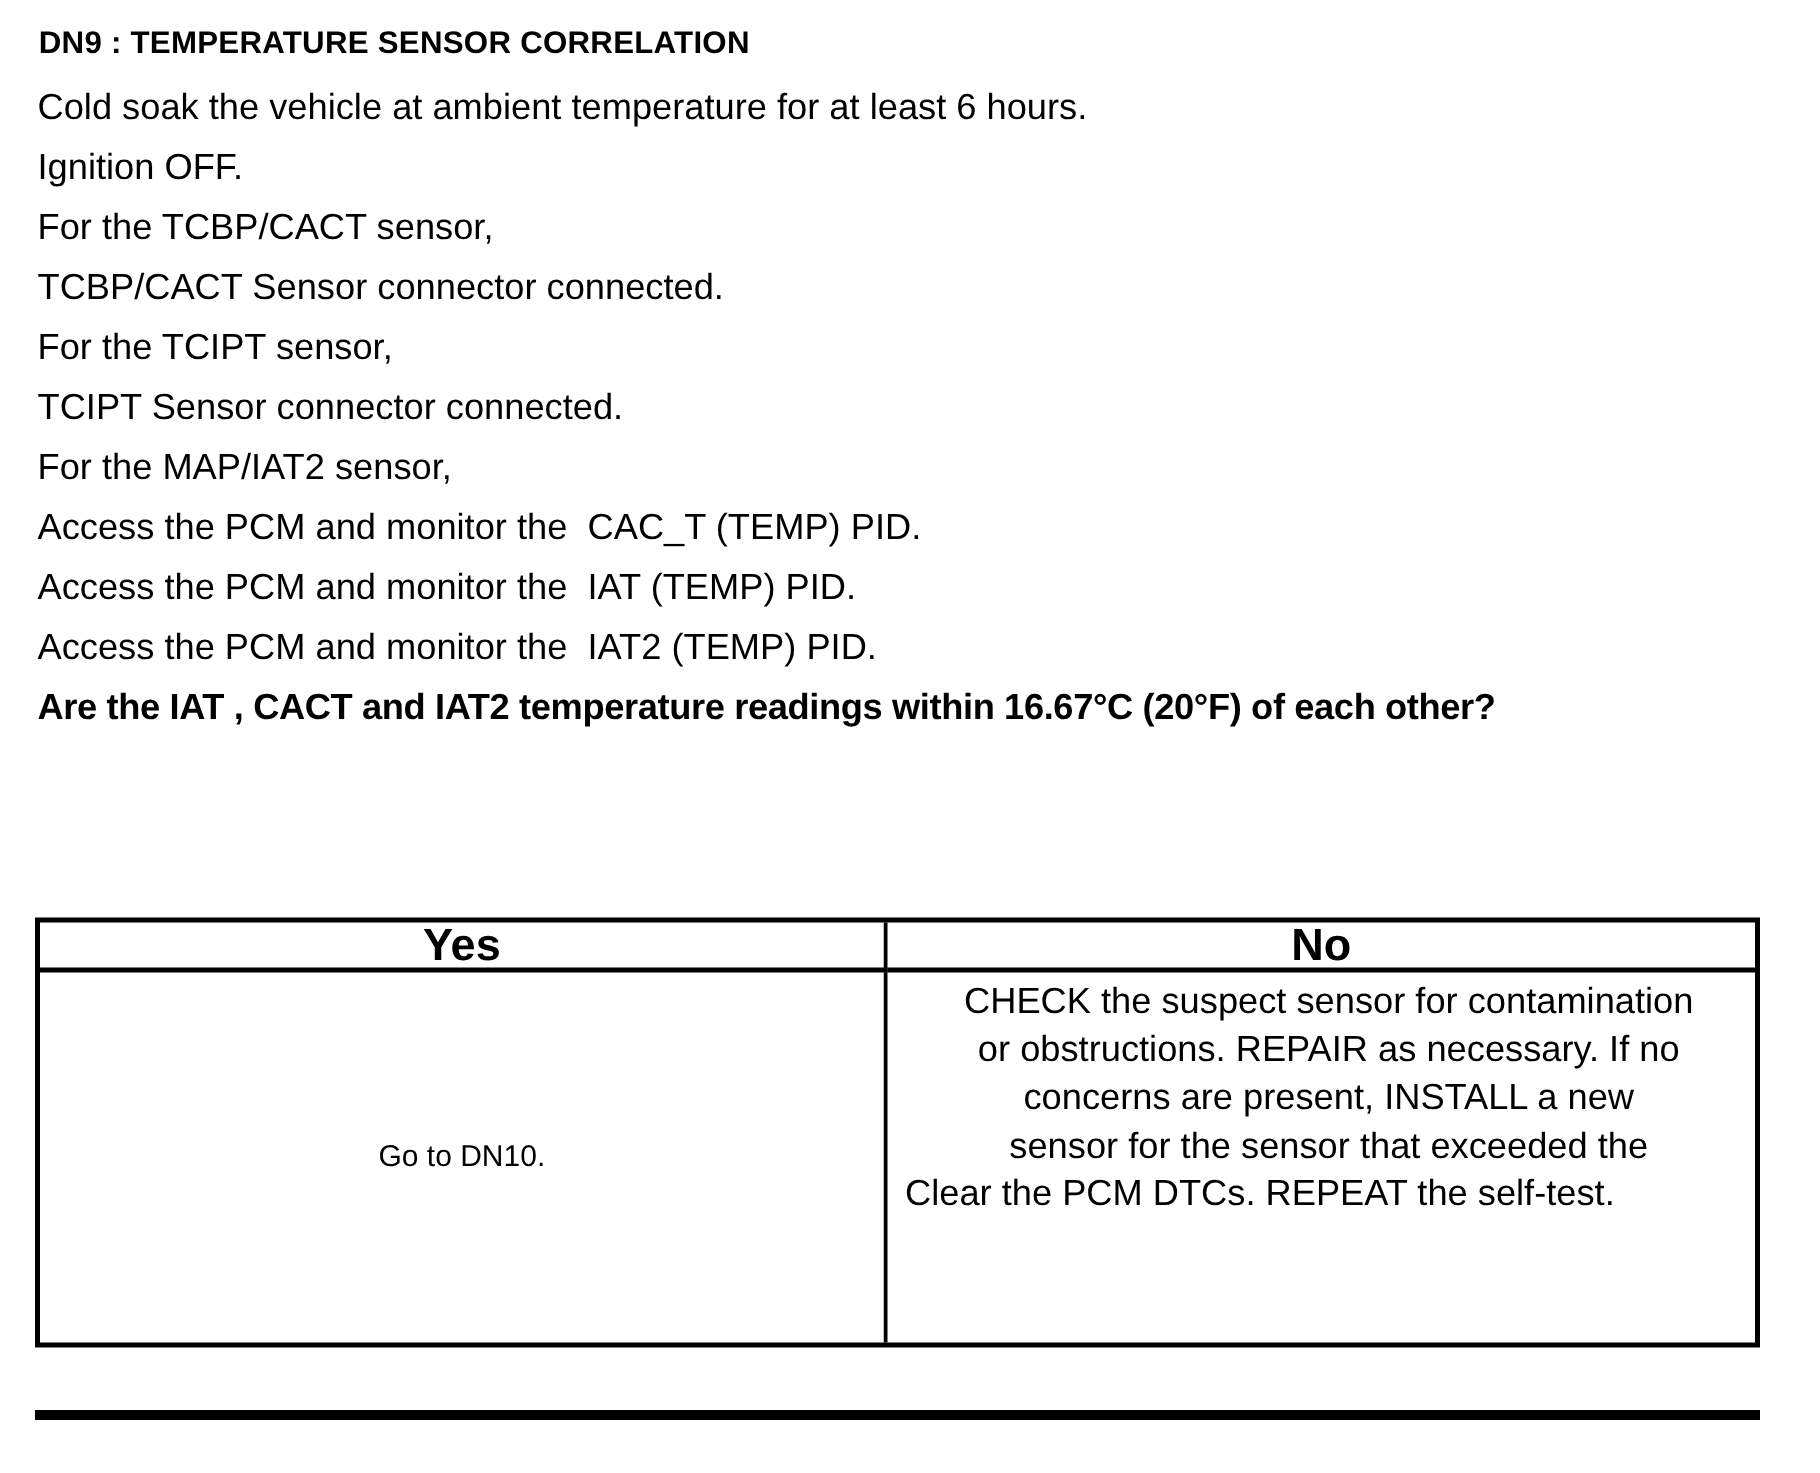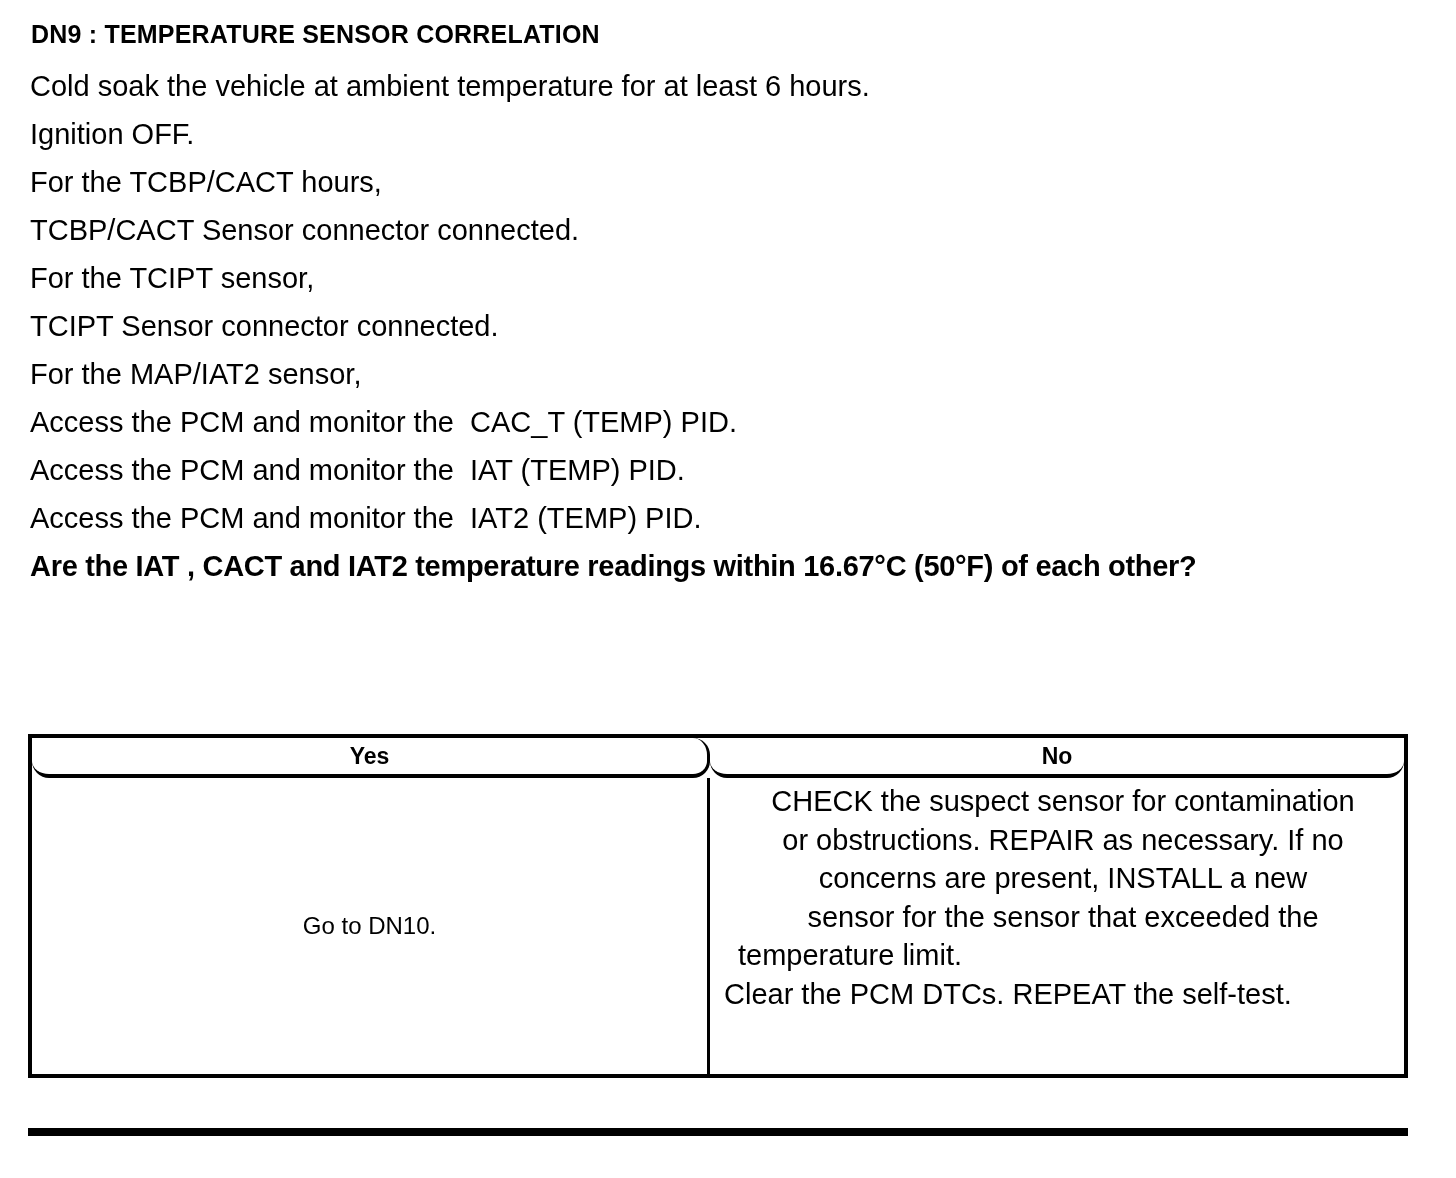--- a/index.html
+++ b/index.html
@@ -60,23 +60,22 @@
     grid-template-columns: 678px 1fr;
     grid-template-rows: 40px 1fr;
     background: #ffffff;
   }
   .hdr {
     box-sizing: border-box;
     border-bottom: 4px solid #000000;
     display: flex;
     align-items: center;
     justify-content: center;
-    font-size: 23px;
+    font-size: 36px;
     font-weight: bold;
-    border-radius: 17px;
   }
   .hdr.col1 { border-right: 3px solid #000000; }
   .cell-yes {
     box-sizing: border-box;
     border-right: 3px solid #000000;
     display: flex;
     align-items: center;
     justify-content: center;
     font-size: 24px;
   }
@@ -105,40 +104,39 @@
 </head>
 <body>
 
 <div class="page">
 
   <div class="doc-title">DN9 : TEMPERATURE SENSOR CORRELATION</div>
 
   <div class="body-lines">
     <div class="line">Cold soak the vehicle at ambient temperature for at least 6 hours.</div>
     <div class="line">Ignition OFF.</div>
-    <div class="line">For the TCBP/CACT hours,</div>
+    <div class="line">For the TCBP/CACT sensor,</div>
     <div class="line">TCBP/CACT Sensor connector connected.</div>
     <div class="line">For the TCIPT sensor,</div>
     <div class="line">TCIPT Sensor connector connected.</div>
     <div class="line">For the MAP/IAT2 sensor,</div>
     <div class="line">Access the PCM and monitor the  CAC_T (TEMP) PID.</div>
     <div class="line">Access the PCM and monitor the  IAT (TEMP) PID.</div>
     <div class="line">Access the PCM and monitor the  IAT2 (TEMP) PID.</div>
-    <div class="line question">Are the IAT , CACT and IAT2 temperature readings within 16.67°C (50°F) of each other?</div>
+    <div class="line question">Are the IAT , CACT and IAT2 temperature readings within 16.67°C (20°F) of each other?</div>
   </div>
 
   <div class="dtable">
     <div class="hdr col1">Yes</div>
     <div class="hdr">No</div>
     <div class="cell-yes">Go to DN10.</div>
     <div class="cell-no">
       <div class="no-line c">CHECK the suspect sensor for contamination</div>
       <div class="no-line c">or obstructions. REPAIR as necessary. If no</div>
       <div class="no-line c">concerns are present, INSTALL a new</div>
       <div class="no-line c">sensor for the sensor that exceeded the</div>
-      <div class="no-line l-ind">temperature limit.</div>
       <div class="no-line l">Clear the PCM DTCs. REPEAT the self-test.</div>
     </div>
   </div>
 
   <div class="bottom-rule"></div>
 
 </div>
 
 </body></html>

